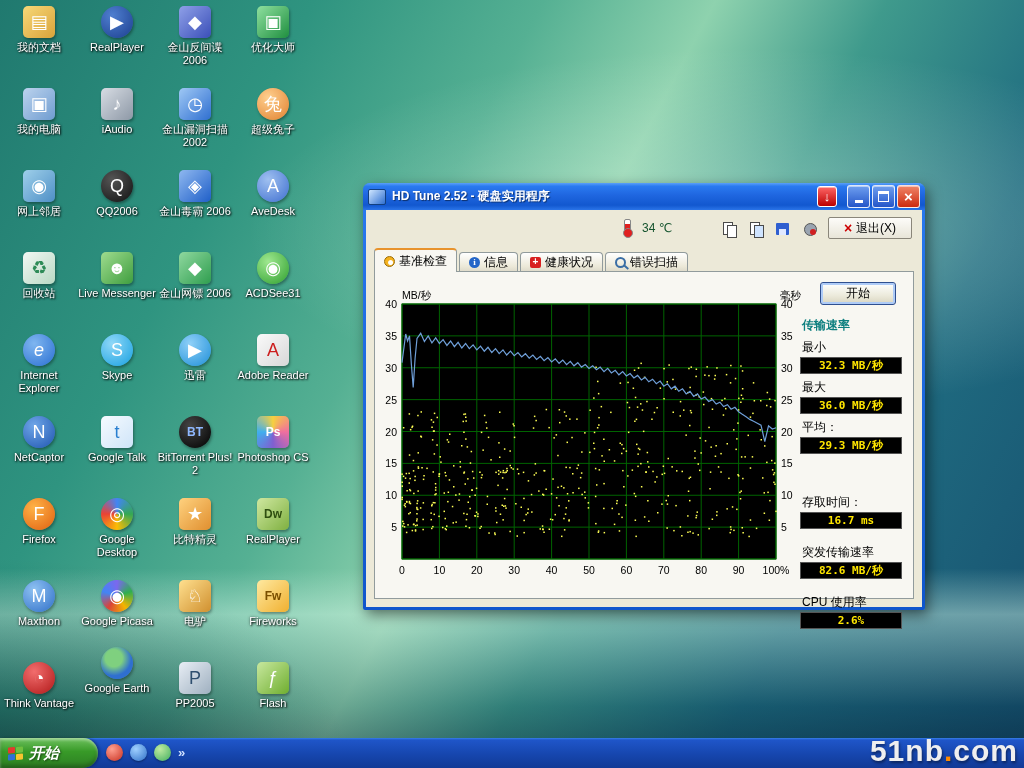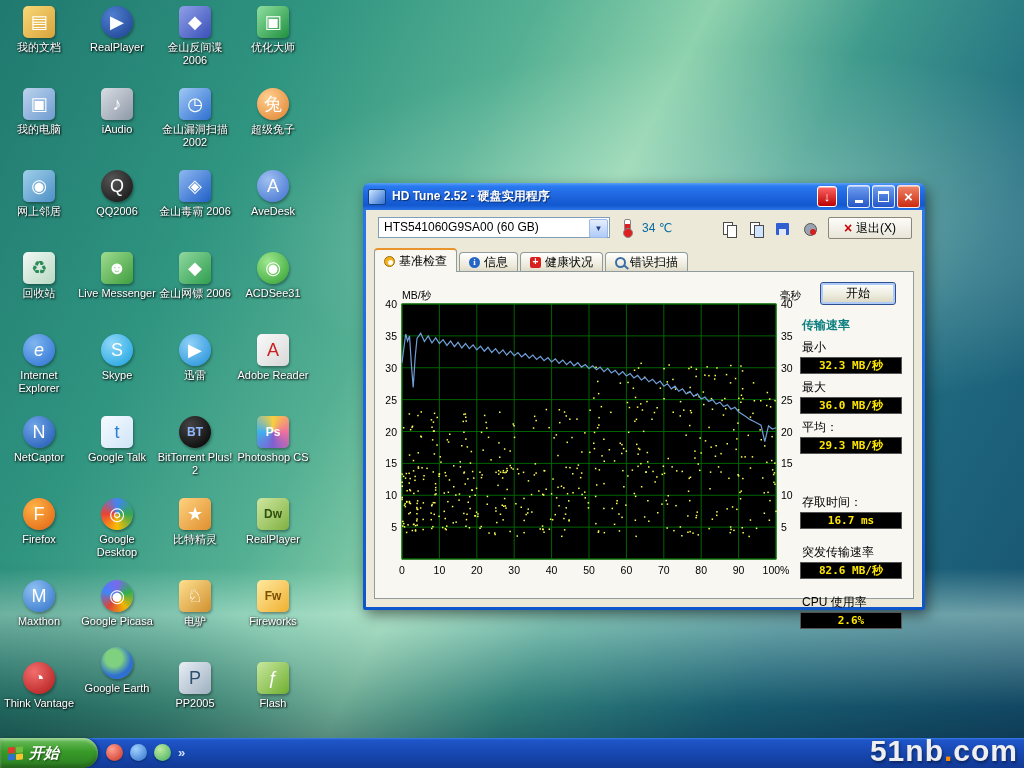--- a/index.html
+++ b/index.html
@@ -36,21 +36,21 @@
   .cap.red{width:18px;height:19px;background:linear-gradient(#f66,#b00);margin-right:8px;border-color:#fff;}
   .cap.red::before{content:"↓";font-size:13px;}
   .wbody{position:absolute;left:3px;top:27px;right:3px;bottom:3px;background:#ece9d8;}
   
   .combo{position:absolute;left:12px;top:7px;width:232px;height:21px;background:#fff;border:1px solid #7f9db9;font-size:12px;line-height:19px;padding-left:5px;box-sizing:border-box;}
   .combo-btn{position:absolute;right:1px;top:1px;width:17px;height:17px;background:linear-gradient(#e6eefc,#aecbf7);
              border:1px solid #9ab8e8;border-radius:2px;text-align:center;font-size:8px;line-height:17px;color:#1f3f8f;}
   .combo-btn::before{content:"▼";}
   .thermo{position:absolute;left:258px;top:9px;width:5px;height:15px;border:1px solid #888;border-radius:2px;background:linear-gradient(to top,#e02020 70%,#fff 70%);}
   .thermo::after{content:"";position:absolute;left:-2px;bottom:-3px;width:8px;height:8px;border-radius:50%;background:#e02020;border:1px solid #888;}
-  .temp{position:absolute;left:276px;top:11px;font-size:12px;color:#0369a1;}
+  .temp{position:absolute;left:276px;top:11px;font-size:12px;color:#14532d;}
   .tbtn{position:absolute;top:7px;width:24px;height:22px;border:1px solid transparent;border-radius:2px;display:flex;align-items:center;justify-content:center;}
   .ic{width:16px;height:16px;position:relative;display:inline-block;}
   .ic-copy::before{content:"";position:absolute;left:2px;top:1px;width:8px;height:11px;background:#fff;border:1px solid #4a4a4a;}
   .ic-copy::after{content:"";position:absolute;left:6px;top:4px;width:8px;height:11px;background:#fff;border:1px solid #4a4a4a;}
   .ic-copy2::after{background:#cfe4ff;}
   .ic-save::before{content:"";position:absolute;left:1px;top:2px;width:13px;height:12px;background:#2f5fd0;border-radius:1px;}
   .ic-save::after{content:"";position:absolute;left:4px;top:8px;width:7px;height:6px;background:#dfe8ff;}
   .ic-opts::before{content:"";position:absolute;left:2px;top:2px;width:11px;height:11px;border-radius:50%;background:#9aa4b0;border:1px solid #555;}
   .ic-opts::after{content:"";position:absolute;left:8px;top:8px;width:6px;height:6px;border-radius:50%;background:#d02020;}
   .exit{position:absolute;left:462px;top:7px;width:84px;height:22px;display:flex;align-items:center;justify-content:center;
@@ -264,24 +264,20 @@
       <span class="wicon"></span>
       <span class="wtitle">HD Tune 2.52 - 硬盘实用程序</span>
       <span class="capbtns">
         <span class="cap red"></span>
         <span class="cap min"></span>
         <span class="cap max"></span>
         <span class="cap close"></span>
       </span>
     </div>
     <div class="wbody">
-      <div class="combo">
-        <span>HTS541060G9SA00 (60 GB)</span>
-        <span class="combo-btn"></span>
-      </div>
       <span class="thermo"></span>
       <span class="temp">34 ℃</span>
       <span class="tbtn" style="left:350px">
           <span class="ic ic-copy"></span>
         </span>
       <span class="tbtn" style="left:377px">
           <span class="ic ic-copy ic-copy2"></span>
         </span>
       <span class="tbtn" style="left:404px">
           <span class="ic ic-save"></span>

